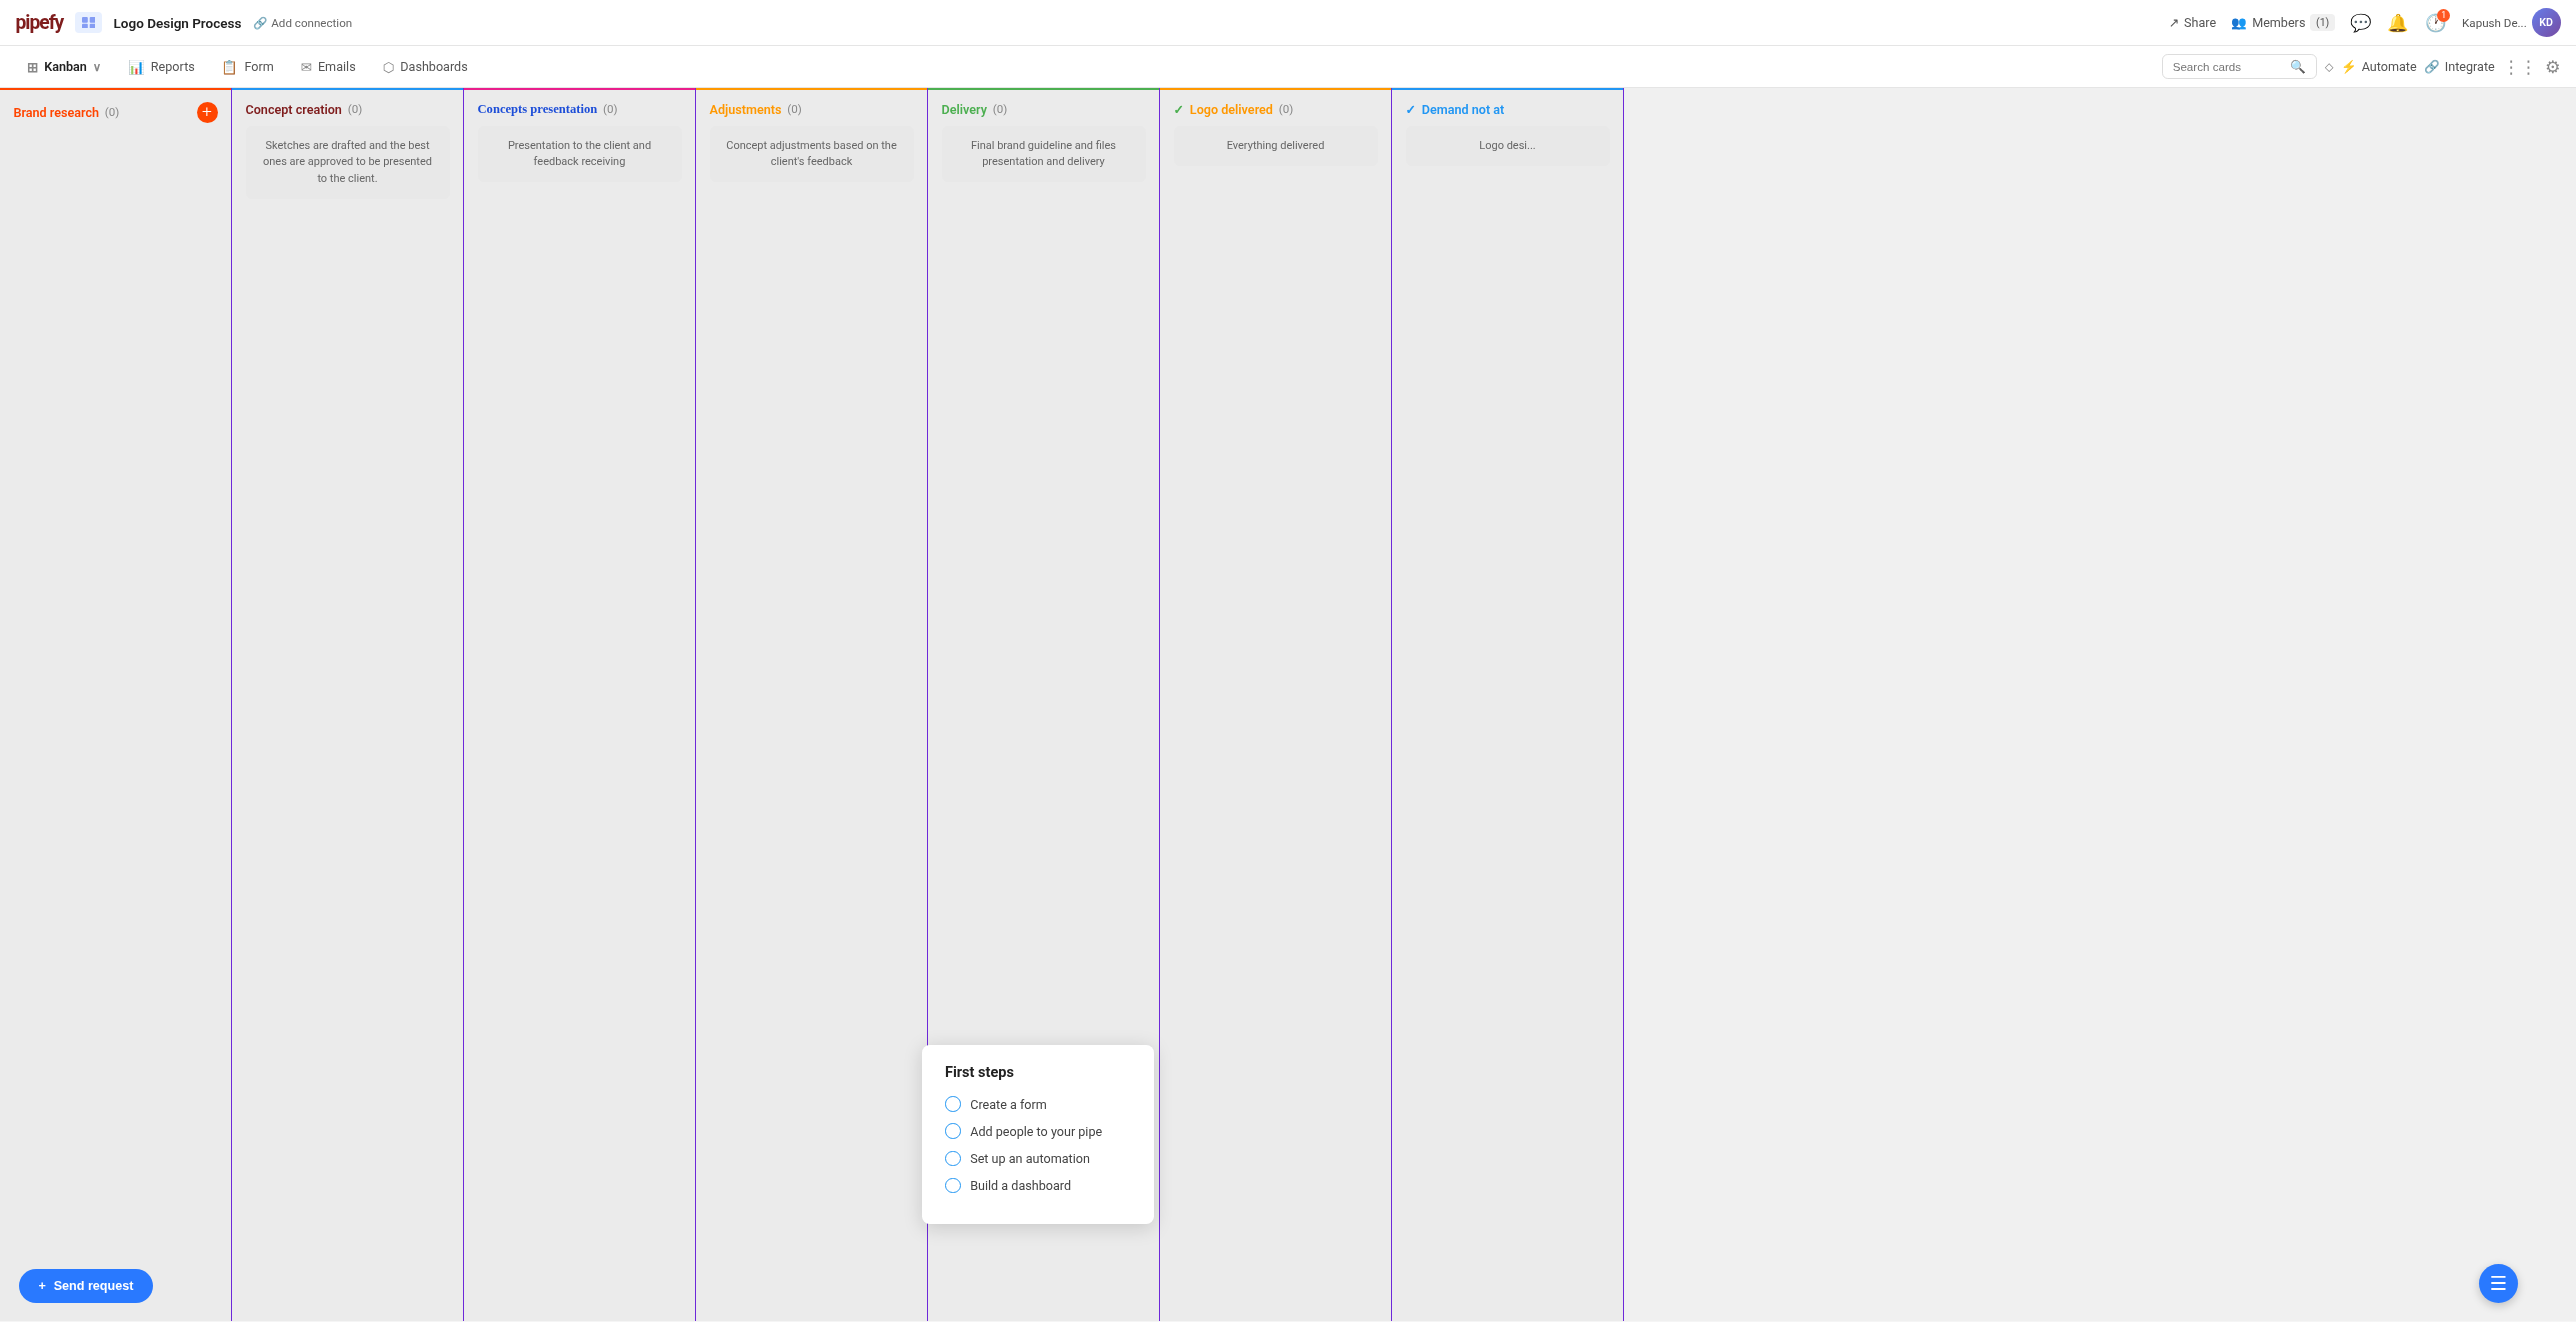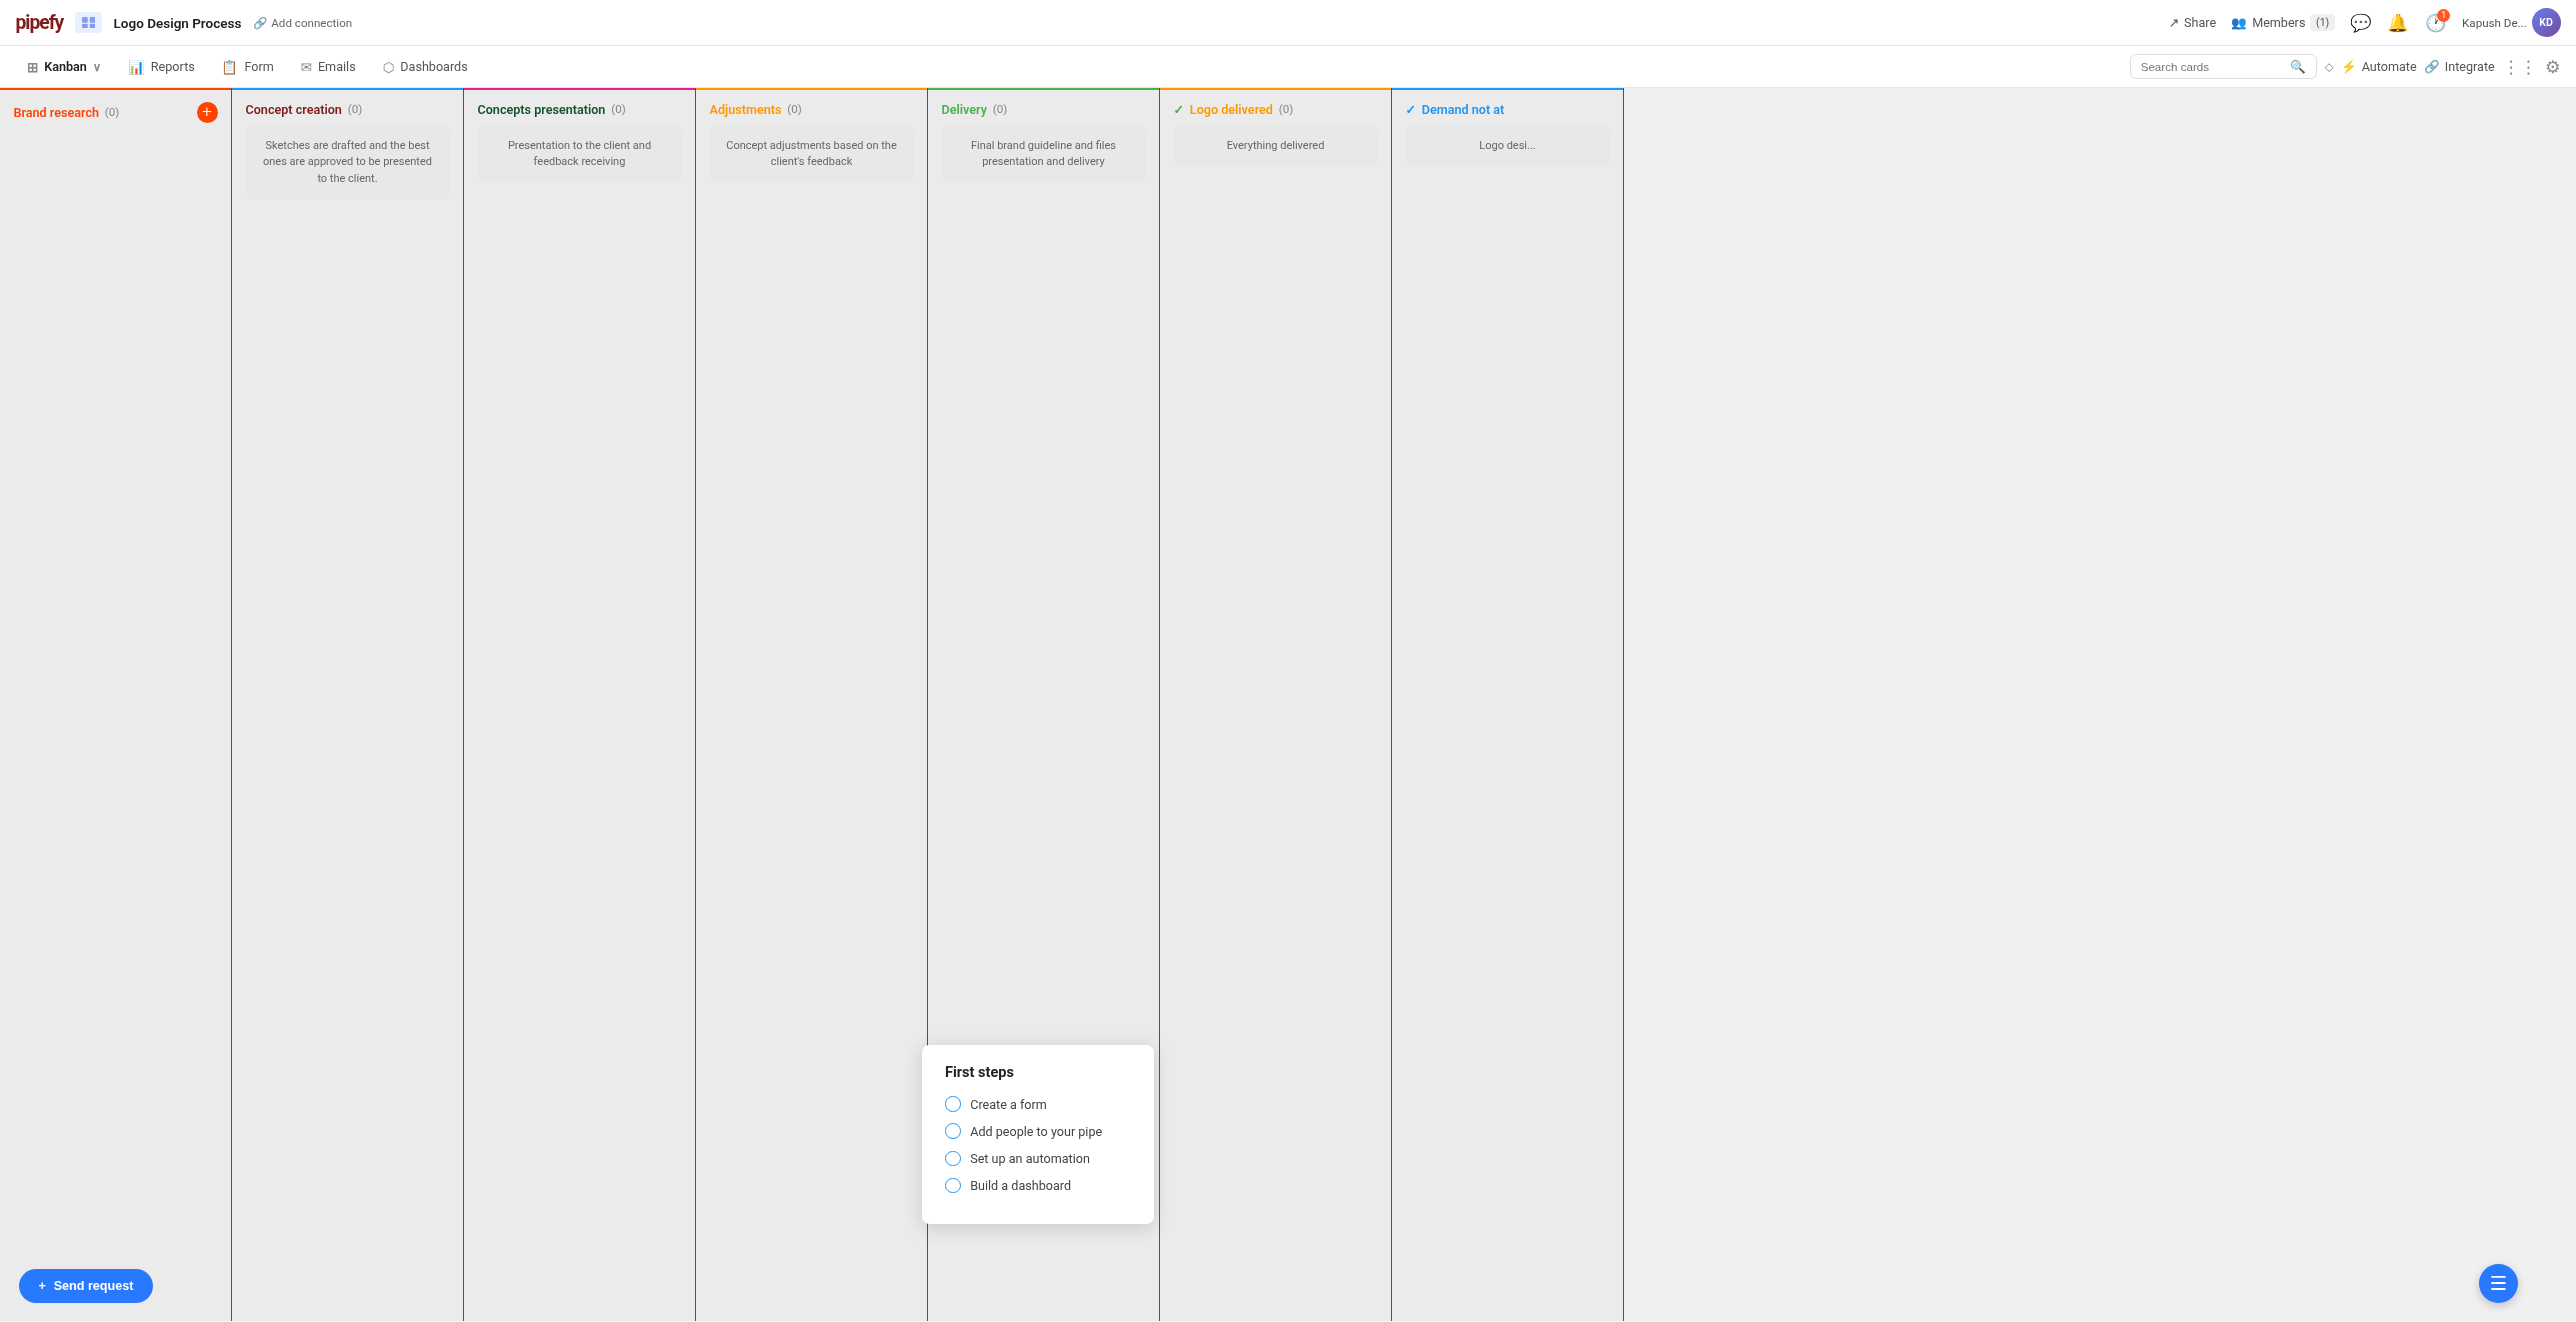--- a/index.html
+++ b/index.html
@@ -147,21 +147,21 @@
       gap: 7.7px;
     }
     .search-box {
       display: flex;
       align-items: center;
       border: 1px solid #ddd;
       border-radius: 5.8px;
       padding: 3.9px 9.7px;
       gap: 16px;
       background: #fff;
-      width: 187px;
+      width: 155px;
     }
     .search-box input {
       border: none;
       outline: none;
       font-size: 11.6px;
       color: #555;
       width: 100%;
       background: transparent;
     }
     .automate-btn {
@@ -252,21 +252,21 @@
     .col-brand-research .column-header { border-top-color: #ff4500; }
     .col-concept-creation .column-header { border-top-color: #2196f3; }
     .col-concepts-presentation .column-header { border-top-color: #e91e8c; }
     .col-adjustments .column-header { border-top-color: #ff9800; }
     .col-delivery .column-header { border-top-color: #4caf50; }
     .col-logo-delivered .column-header { border-top-color: #ff9800; }
     .col-demand-not-at .column-header { border-top-color: #2196f3; }
 
     .title-brand-research { color: #ff4500; }
     .title-concept-creation { color: #7f1d1d; }
-    .title-concepts-presentation { color: #14532d; }
+    .title-concepts-presentation { color: #1d4ed8; font-family: Liberation Serif, serif; }
     .title-adjustments { color: #ff9800; }
     .title-delivery { color: #4caf50; }
     .title-logo-delivered { color: #ff9800; }
     .title-demand-not-at { color: #2196f3; }
 
     .check-prefix {
       color: #4caf50;
       font-size: 12.6px;
     }
     .check-prefix-blue {

